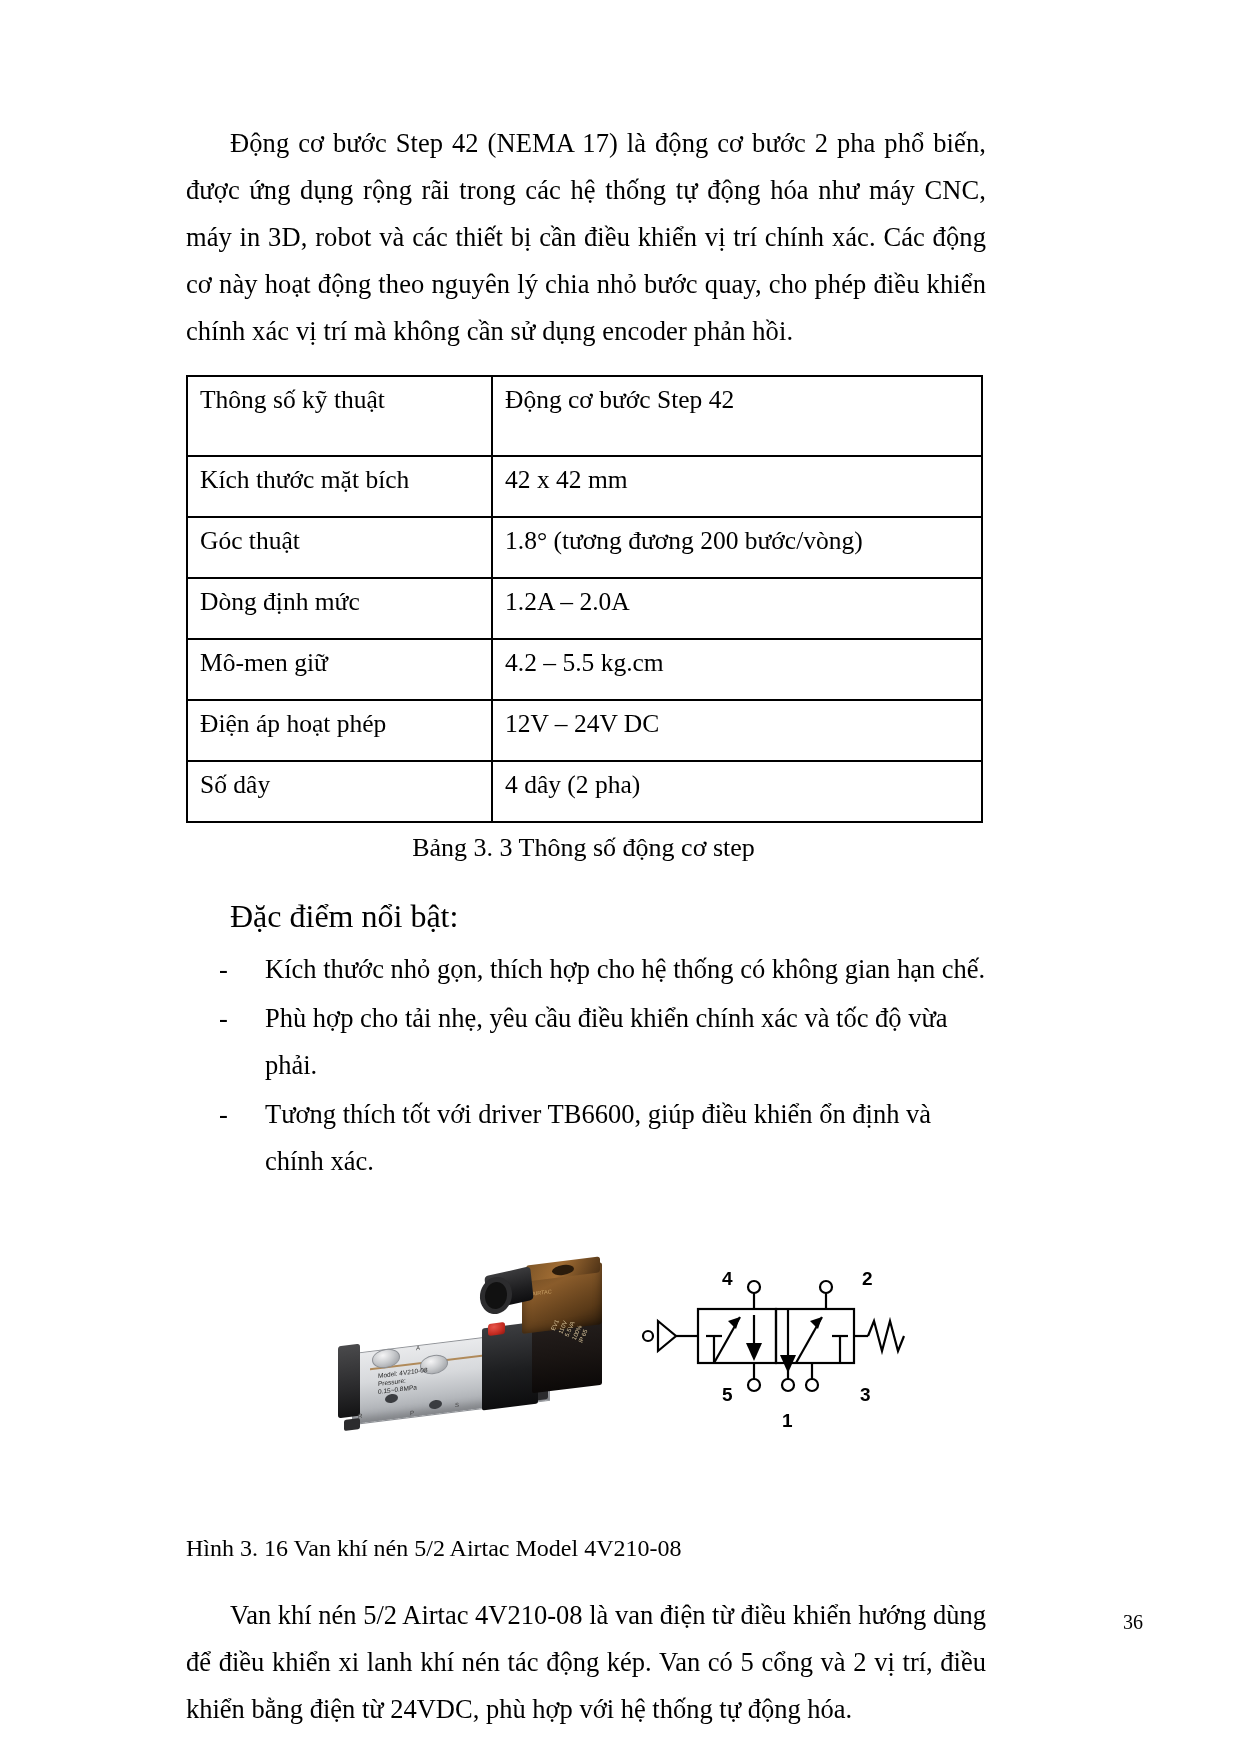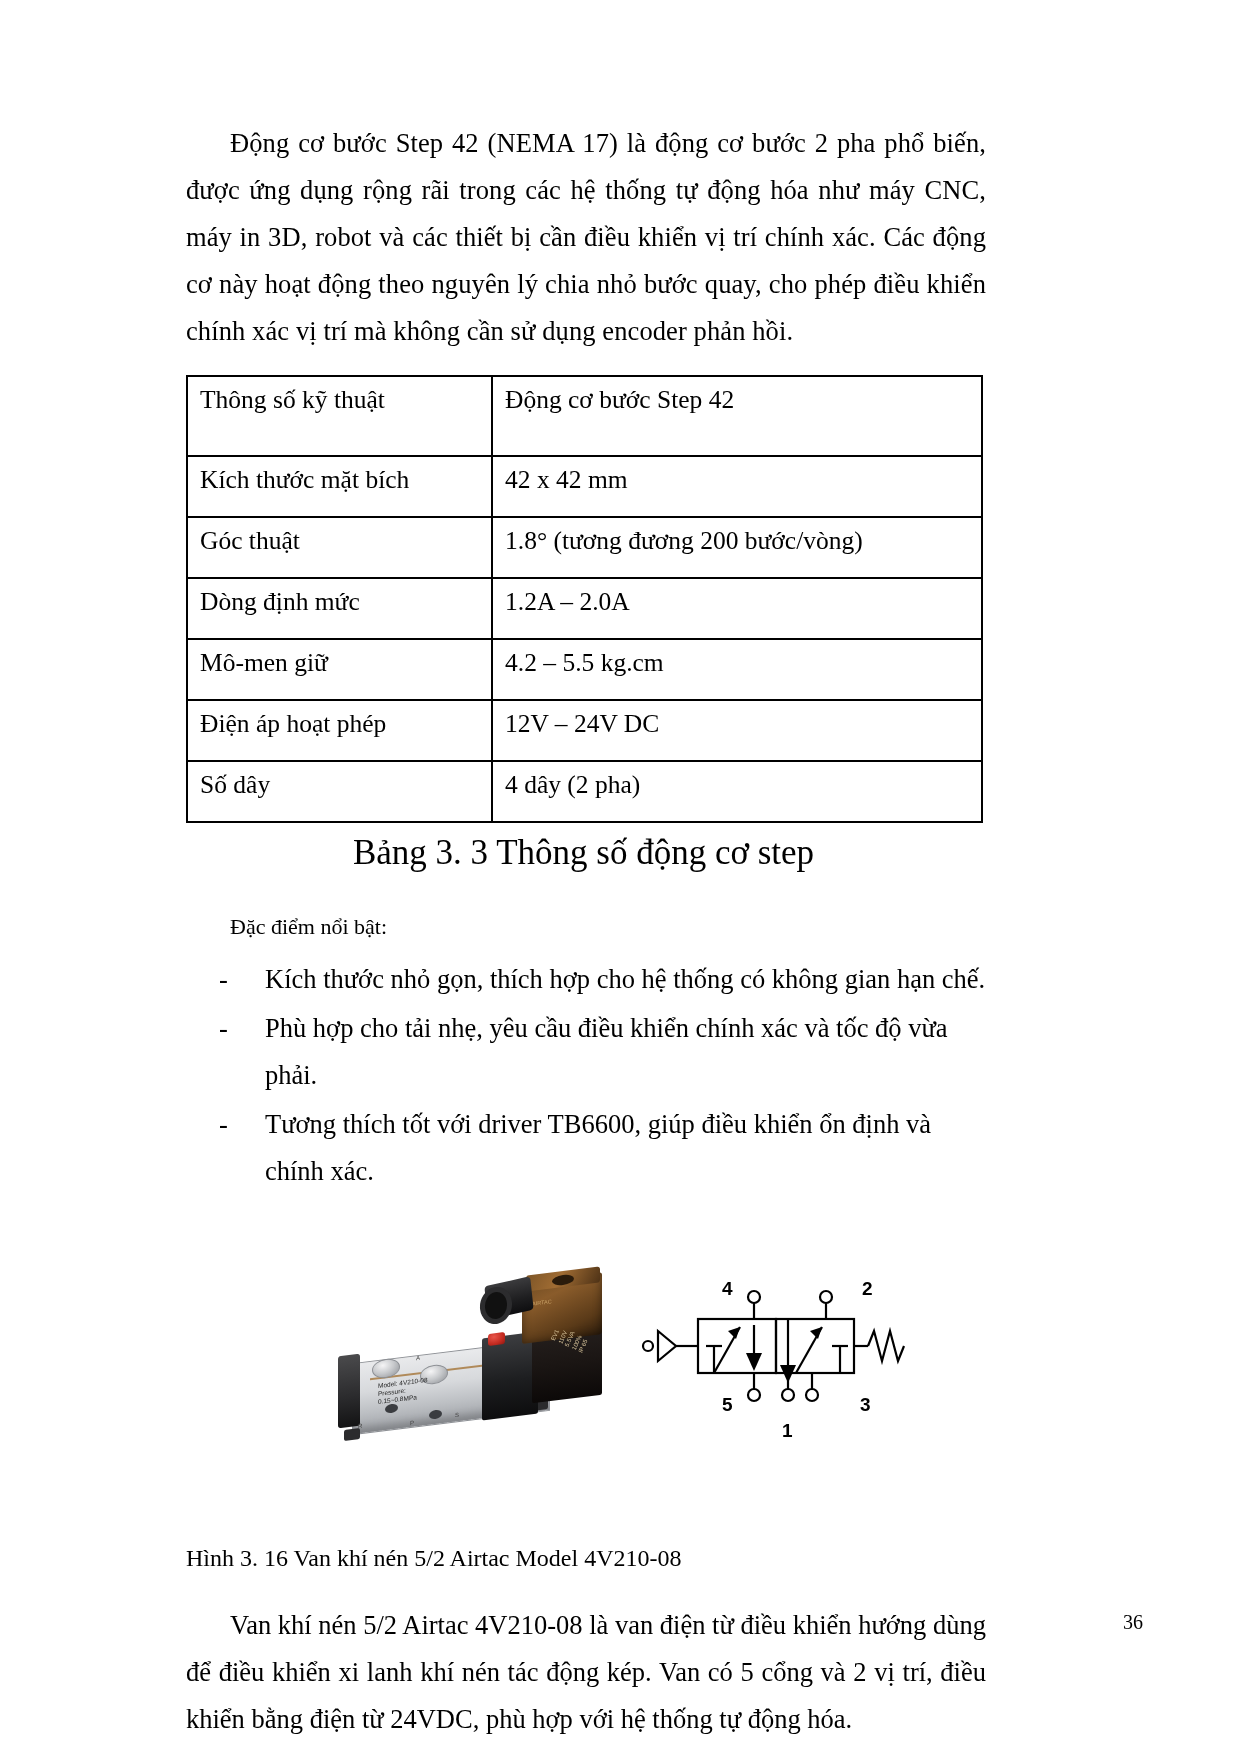--- a/index.html
+++ b/index.html
@@ -52,28 +52,28 @@
     height: 43px;
   }
   table.spec tr.head td {
     height: 62px;
     margin-left: 32px;
   }
   table.spec col.c1 { width: 305px; }
   table.spec col.c2 { width: 490px; }
 
   .table-caption {
-    font-size: 35px;
+    font-size: 26px;
     text-align: center;
     margin-top: 10px;
     width: 795px;
   }
 
   .lead-line {
-    font-size: 22px;
+    font-size: 32px;
     line-height: 47px;
     margin-top: 30px;
     text-indent: 44px;
   }
 
   ul.dash-list {
     list-style: none;
     margin: 6px 0 0 0;
     padding: 0;
   }

